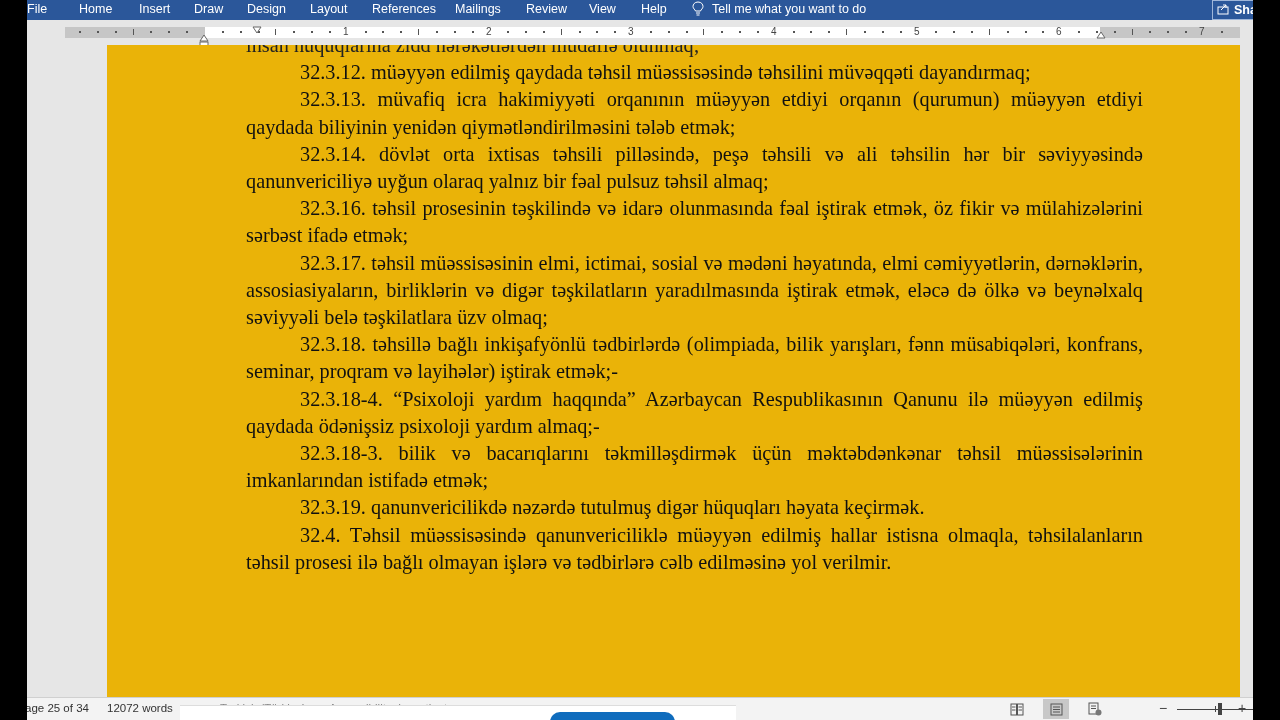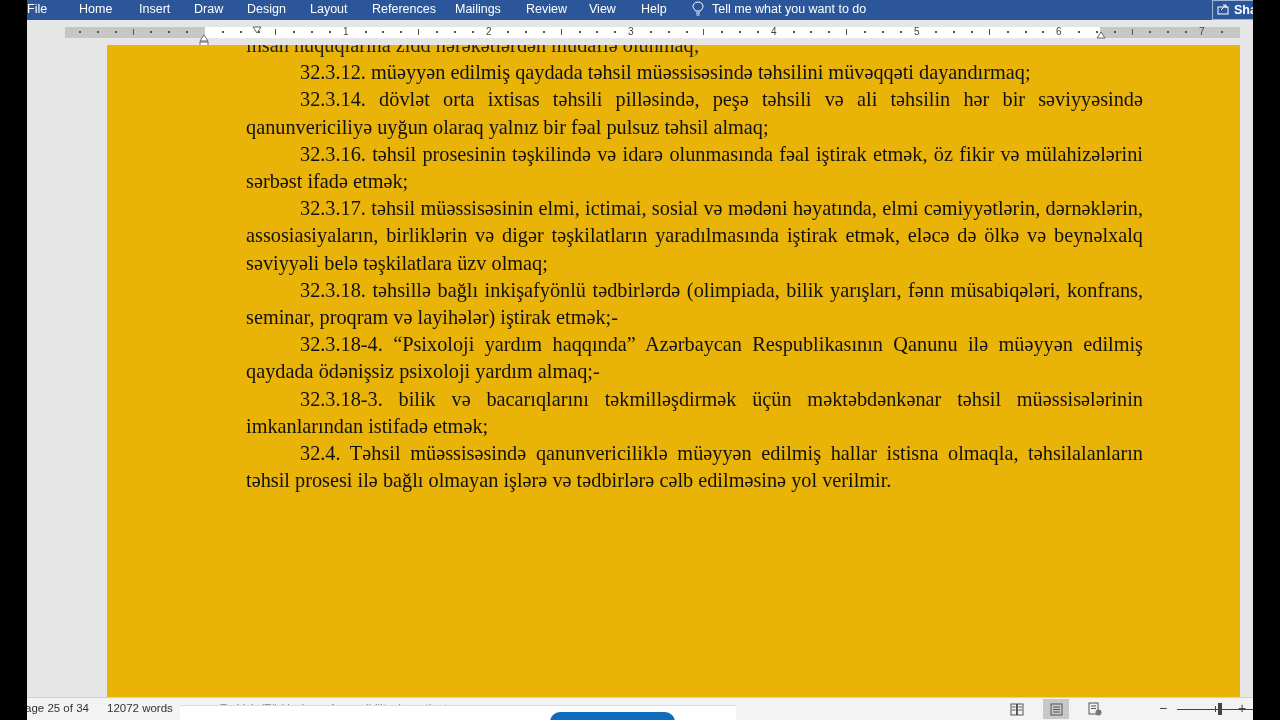--- a/index.html
+++ b/index.html
@@ -156,26 +156,28 @@
       </svg>
     <svg class="indent" style="left:1069px;top:11px" width="10" height="8" viewBox="0 0 10 8">
         <path d="M1 7 L5 1 L9 7 Z" fill="#fff" stroke="#666"></path>
       </svg>
   </div>
 
   <div class="page">
     <div class="doc">
       <p class="cut">insan hüquqlarına zidd hərəkətlərdən müdafiə olunmaq;</p>
       <p class="ind">32.3.12. müəyyən edilmiş qaydada təhsil müəssisəsində təhsilini müvəqqəti dayandırmaq;</p>
+      <p class="ind">32.3.13. müvafiq icra hakimiyyəti orqanının müəyyən etdiyi orqanın (qurumun) müəyyən etdiyi qaydada biliyinin yenidən qiymətləndirilməsini tələb etmək;</p>
       <p class="ind">32.3.14. dövlət orta ixtisas təhsili pilləsində, peşə təhsili və ali təhsilin hər bir səviyyəsində qanunvericiliyə uyğun olaraq yalnız bir fəal pulsuz təhsil almaq;</p>
       <p class="ind">32.3.16. təhsil prosesinin təşkilində və idarə olunmasında fəal iştirak etmək, öz fikir və mülahizələrini sərbəst ifadə etmək;</p>
       <p class="ind">32.3.17. təhsil müəssisəsinin elmi, ictimai, sosial və mədəni həyatında, elmi cəmiyyətlərin, dərnəklərin, assosiasiyaların, birliklərin və digər təşkilatların yaradılmasında iştirak etmək, eləcə də ölkə və beynəlxalq səviyyəli belə təşkilatlara üzv olmaq;</p>
       <p class="ind">32.3.18. təhsillə bağlı inkişafyönlü tədbirlərdə (olimpiada, bilik yarışları, fənn müsabiqələri, konfrans, seminar, proqram və layihələr) iştirak etmək;-</p>
       <p class="ind">32.3.18-4. “Psixoloji yardım haqqında” Azərbaycan Respublikasının Qanunu ilə müəyyən edilmiş qaydada ödənişsiz psixoloji yardım almaq;-</p>
       <p class="ind">32.3.18-3. bilik və bacarıqlarını təkmilləşdirmək üçün məktəbdənkənar təhsil müəssisələrinin imkanlarından istifadə etmək;</p>
+      <p class="ind">32.3.19. qanunvericilikdə nəzərdə tutulmuş digər hüquqları həyata keçirmək.</p>
       <p class="ind">32.4. Təhsil müəssisəsində qanunvericiliklə müəyyən edilmiş hallar istisna olmaqla, təhsilalanların təhsil prosesi ilə bağlı olmayan işlərə və tədbirlərə cəlb edilməsinə yol verilmir.</p>
     </div>
   </div>
   <div class="vscroll"></div>
 
   <div class="status">
     <span class="item" style="left:-2px">age 25 of 34</span>
     <span class="item" style="left:80px">12072 words</span>
     <span class="item ghost" style="left:163px">▣</span>
     <span class="item ghost" style="left:193px">Turkish (Türkiye)</span>

